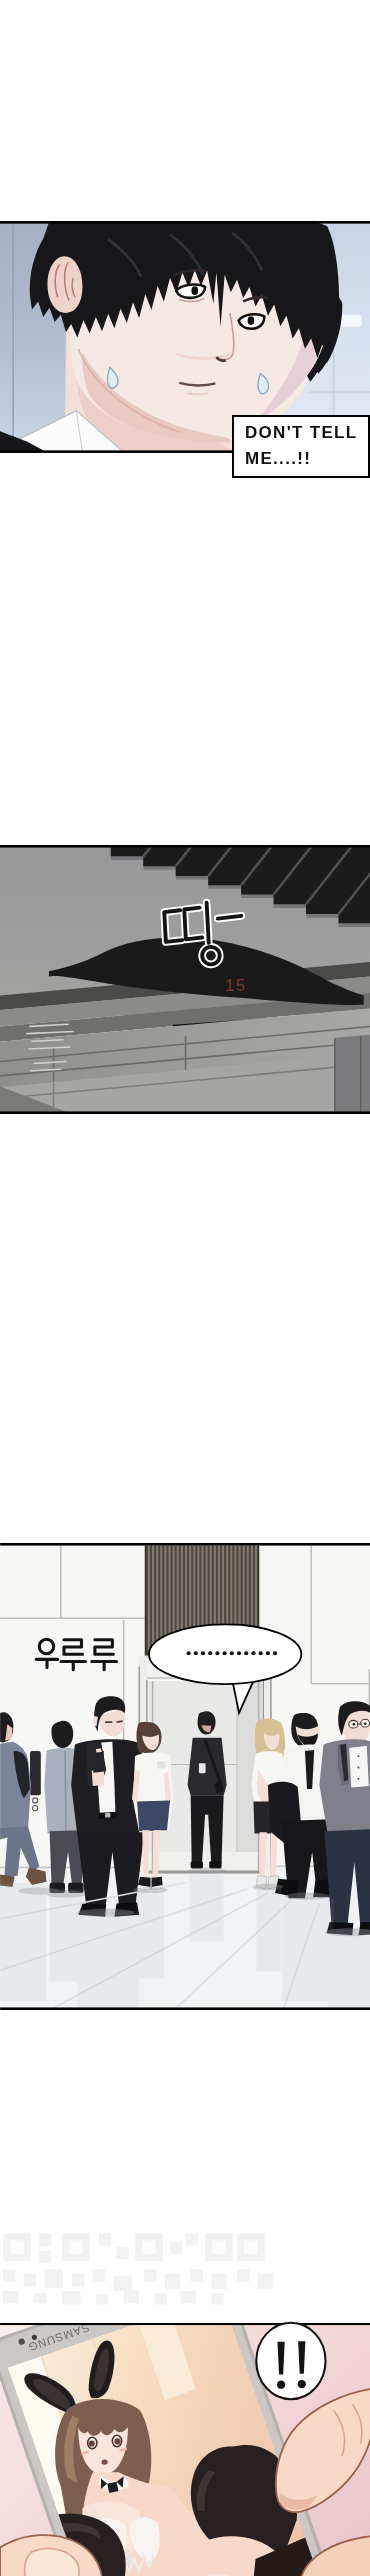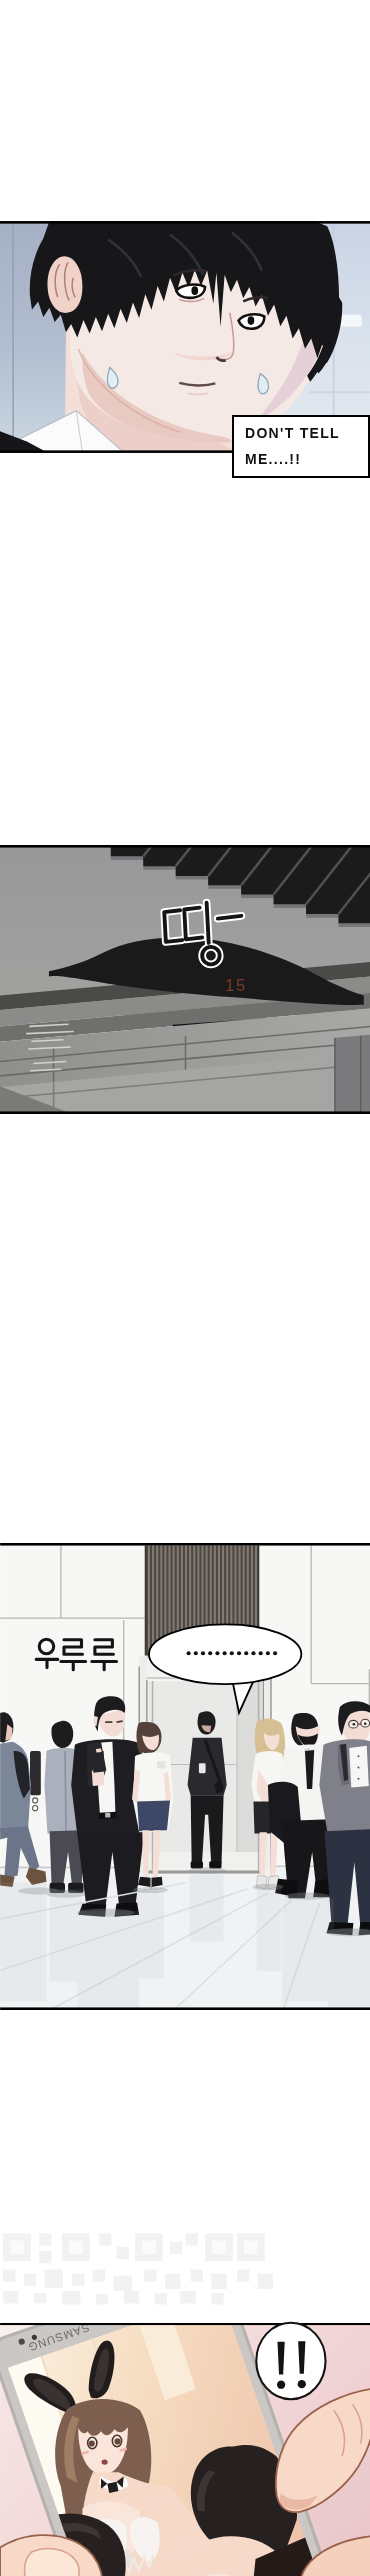--- a/index.html
+++ b/index.html
@@ -95,21 +95,21 @@
   <path d="M148,368 L160,449" stroke="#c9cdd6" stroke-width="2" fill="none"></path>
 
   <path d="M0,408 L52,428 L92,449 L0,449 Z" fill="#15151a"></path>
 
   <rect x="0" y="0" width="720" height="5" fill="#000000"></rect>
 
   <rect x="0" y="445" width="720" height="5" fill="#000000"></rect>
 </svg>
 
 <div class="abs" style="left:232px;top:415px;width:138px;height:63px;background:#ffffff;border:2.6px solid #000;box-sizing:border-box;"></div>
-<div class="abs" style="left:245px;top:420px;width:124px;font-family:'Liberation Sans',sans-serif;font-weight:bold;font-size:14px;letter-spacing:1.3px;color:#111;line-height:26px;">DON'T TELL<br>ME....!!</div>
+<div class="abs" style="left:245px;top:420px;width:124px;font-family:'Liberation Sans',sans-serif;font-weight:bold;font-size:17px;letter-spacing:1.3px;color:#111;line-height:26px;">DON'T TELL<br>ME....!!</div>
 
 <svg class="abs" style="left:0;top:845px;" width="371" height="269" viewBox="0 0 720 522">
   <defs>
     <linearGradient id="p2ceil" x1="0" y1="0" x2="0" y2="1">
       <stop offset="0" stop-color="#98989a"></stop>
       <stop offset="1" stop-color="#a2a2a0"></stop>
     </linearGradient>
     <linearGradient id="p2door" x1="0" y1="0" x2="1" y2="0">
       <stop offset="0" stop-color="#8f8f8d"></stop>
       <stop offset="1" stop-color="#a8a8a6"></stop>

